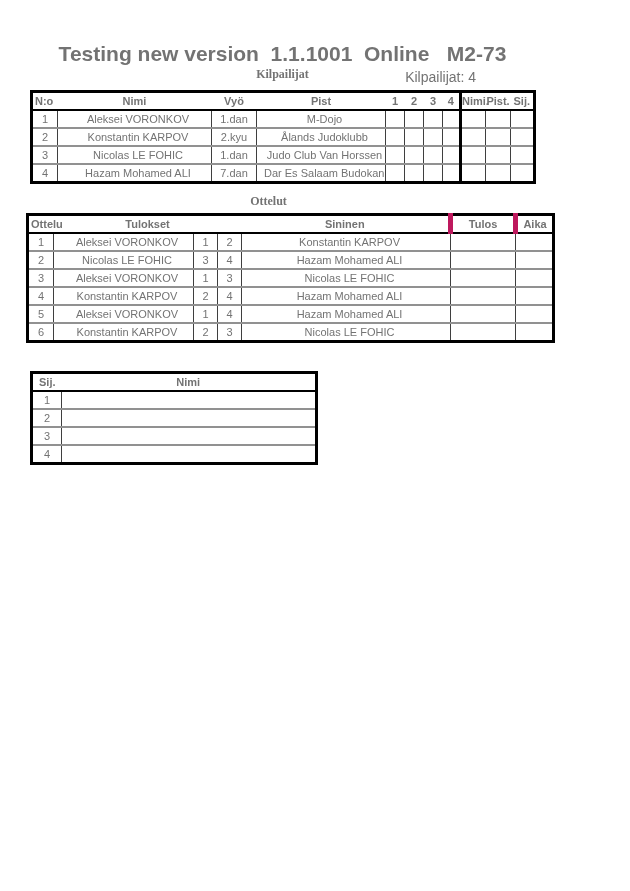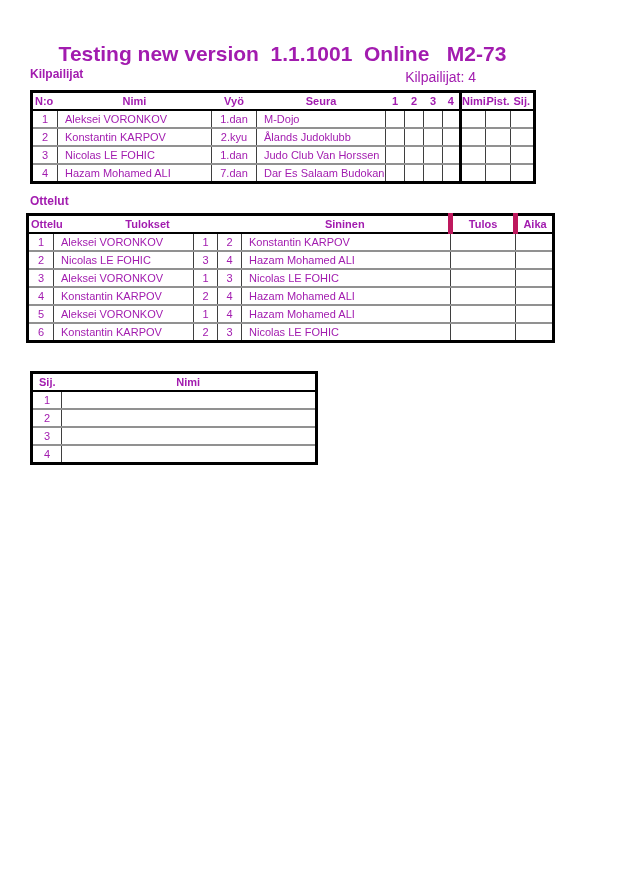--- a/index.html
+++ b/index.html
@@ -6,42 +6,43 @@
     margin: 0;
     padding: 0;
     background: #ffffff;
   }
   .page {
     position: relative;
     width: 576px;
     height: 891px;
     background: #ffffff;
     font-family: "Liberation Sans", sans-serif;
-    color: #a21caf;
+    color: #737373;
     overflow: hidden;
   }
   .title {
     position: absolute;
     top: 42px;
     left: 30px;
     width: 505px;
     text-align: center;
     font-size: 21px;
     font-weight: bold;
     white-space: pre;
   }
   .section-label {
     position: absolute;
     font-size: 12px;
     font-weight: bold;
-    text-align: left;
+    text-align: center;
     white-space: pre;
+    font-family: Liberation Serif, serif;
   }
   #lbl-kilpailijat { top: 67px;  left: 30px; width: 505px; }
-  #lbl-ottelut     { top: 194px; left: 30px; width: 505px; }
+  #lbl-ottelut     { top: 194px; left: 16px; width: 505px; }
   #lbl-tulokset    { top: 352px; left: 30px; width: 285px; }
   #count {
     position: absolute;
     top: 69px;
     right: 100px;
     font-size: 14px;
     white-space: pre;
   }
   table {
     position: absolute;
@@ -69,21 +70,21 @@
     font-size: 11px;
     padding: 0;
     vertical-align: middle;
     border-left: 1px solid #3f3f3f;
     border-right: 1px solid #3f3f3f;
     border-bottom: 2px solid #919191;
     white-space: nowrap;
     overflow: hidden;
     line-height: 16px;
   }
-  td.txt { text-align: left; padding-left: 7px; }
+  td.txt { text-align: center; padding-left: 7px; }
   td.ctr { text-align: center; }
   th.left { text-align: left; padding-left: 2px; }
   th.sep-l { border-left: 5px solid #be185d; }
   .thick-l { border-left: 3px solid #000000 !important; }
 </style>
 </head>
 <body>
 
 <div class="page">
 
@@ -104,21 +105,21 @@
         <col style="width:18px">
       <col style="width:25px">
         <col style="width:25px">
         <col style="width:24px">
     </colgroup>
     <thead>
       <tr>
         <th class="left">N:o</th>
         <th>Nimi</th>
         <th>Vyö</th>
-        <th>Seura</th>
+        <th>Pist</th>
         <th>1</th>
         <th>2</th>
         <th>3</th>
         <th>4</th>
         <th class="thick-l">Nimi.</th>
         <th>Pist.</th>
         <th>Sij.</th>
       </tr>
     </thead>
     <tbody>

